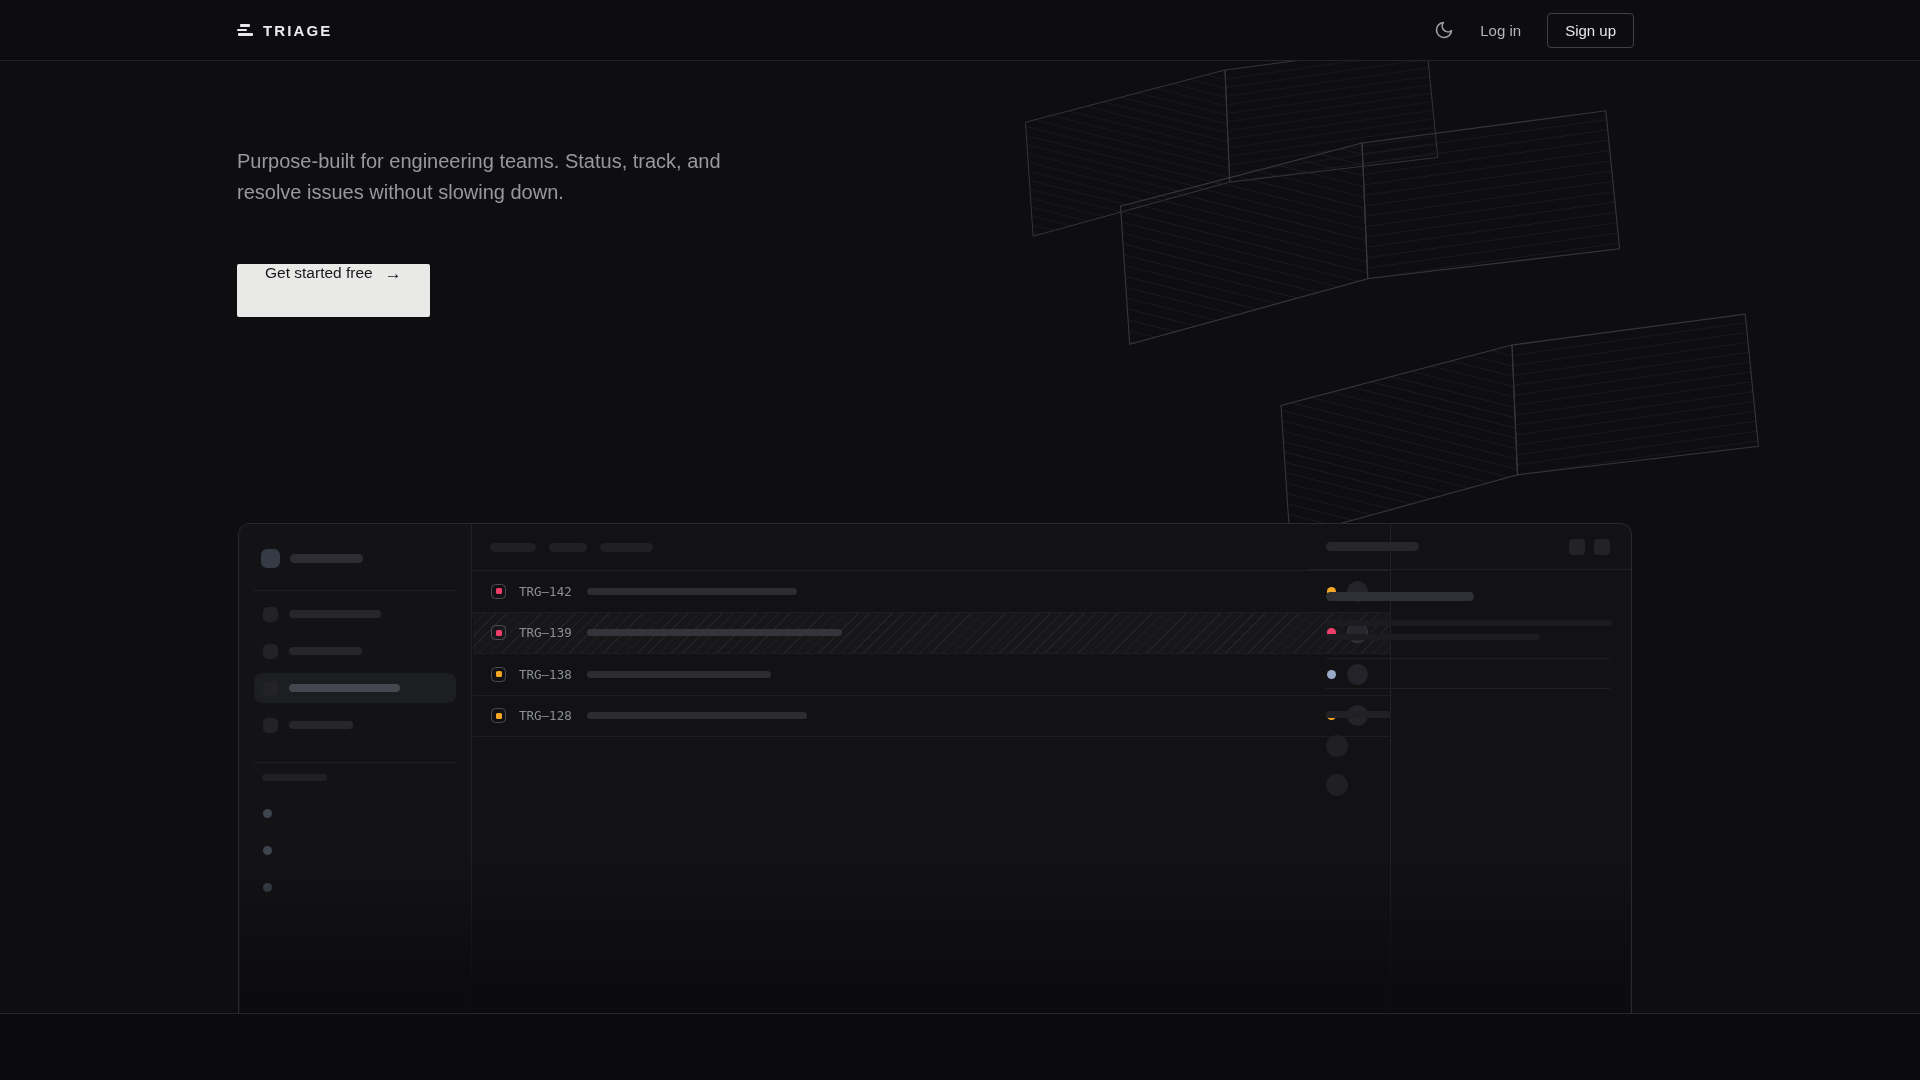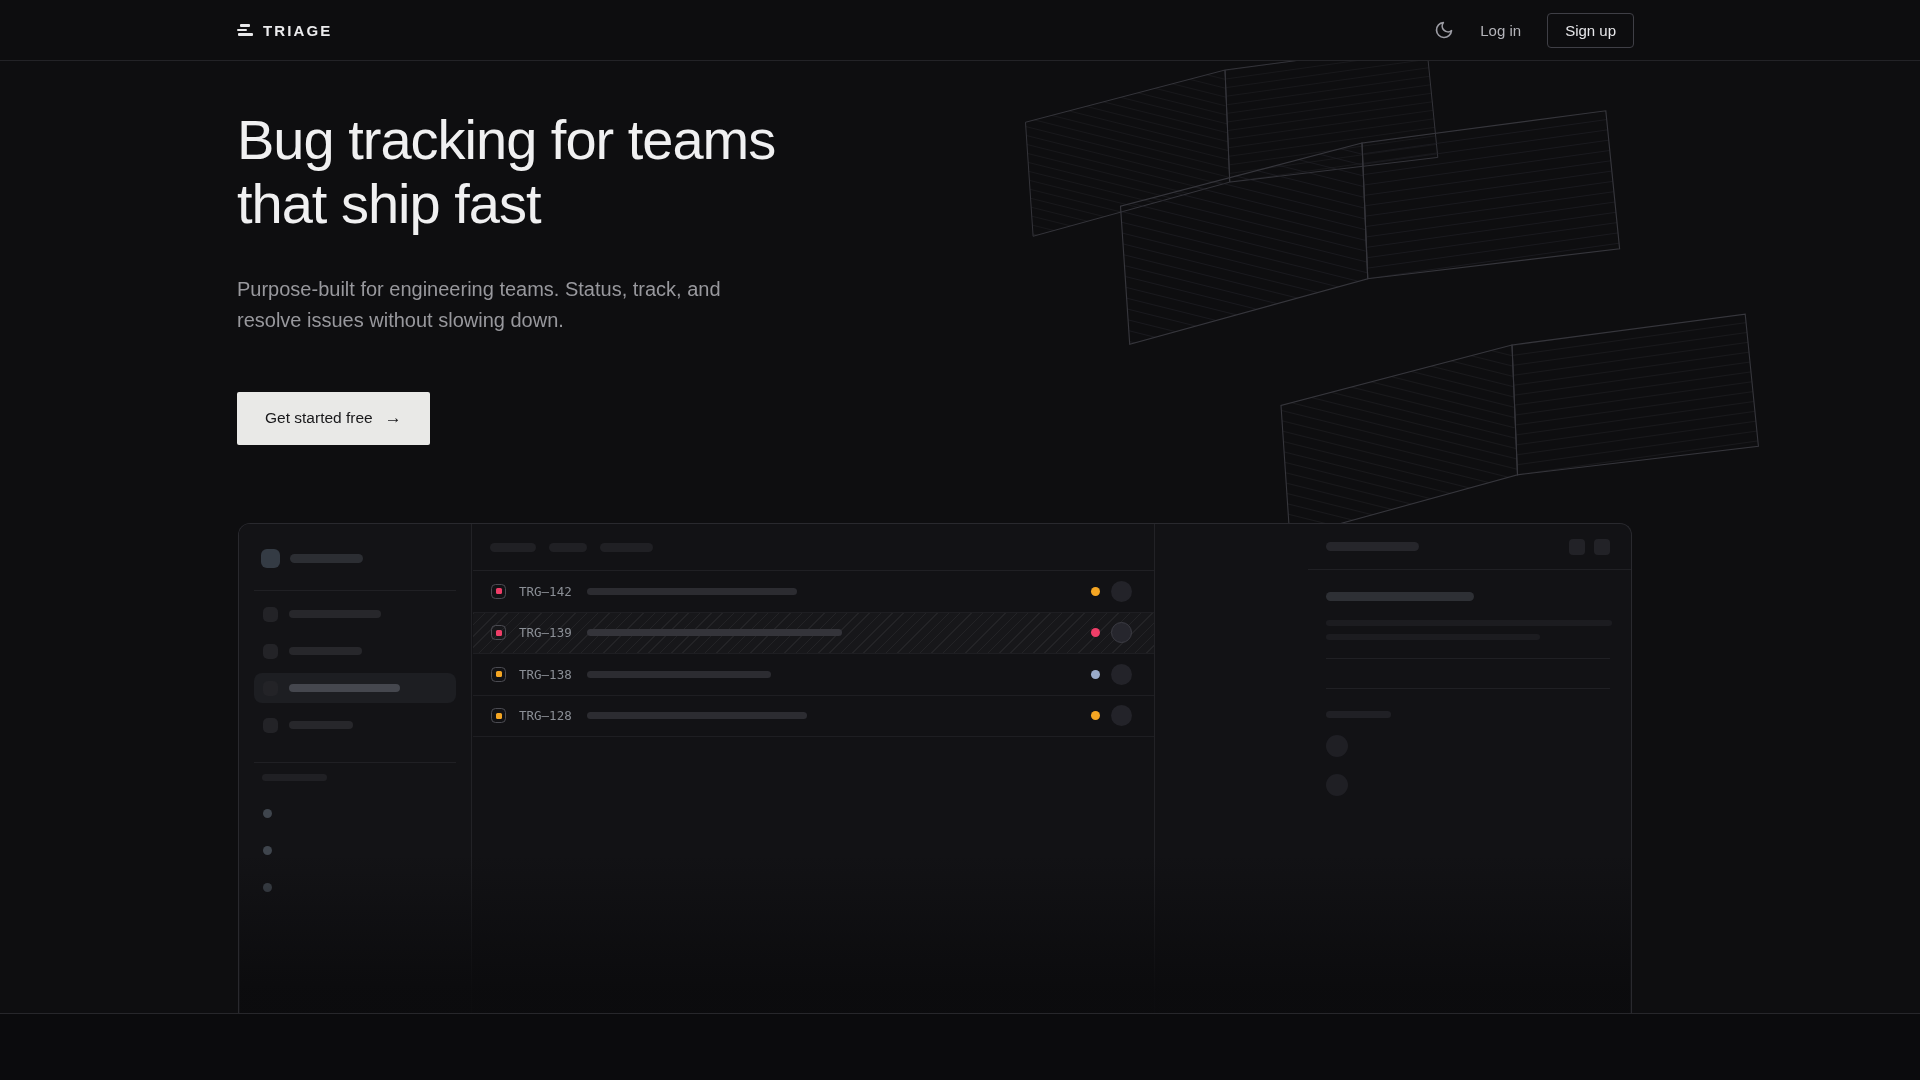--- a/index.html
+++ b/index.html
@@ -37,33 +37,33 @@
   .hero h1 {
     font-size:56px; line-height:1.14; font-weight:500; letter-spacing:-1px; color:#f0f0f1;
   }
   .hero .sub {
     margin-top:38px; font-size:20px; line-height:1.55; color:#98989d; max-width:485px;
   }
   .cta {
     margin-top:56px; height:53px; padding:0 28px;
     background:#e9e9e7; color:#18181a; border:none; border-radius:2px;
     font-size:15.5px; font-weight:500; font-family:"Liberation Sans", sans-serif;
-    display:inline-flex; align-items:center; gap:12px; cursor:pointer;
+    display:inline-flex; align-items:flex-start; gap:12px; cursor:pointer;
   }
   .cta .arrow { font-size:17px; }
   
   .deco { position:absolute; left:990px; top:55px; z-index:5; pointer-events:none; }
   
   .mockup {
     position:absolute; left:238px; top:523px; width:1394px; height:491px;
     background:#121215; border:1px solid #29292e; border-bottom:none;
     border-radius:12px 12px 0 0; z-index:10; overflow:hidden;
   }
   .col-sidebar { position:absolute; left:0; top:0; width:233px; height:100%; border-right:1px solid #222226; background:#131316; }
-  .col-main    { position:absolute; left:234px; top:0; width:682px; height:100%; border-right:1px solid #222226; }
+  .col-main    { position:absolute; left:234px; top:0; width:918px; height:100%; border-right:1px solid #222226; }
   .col-detail  { position:absolute; left:1069px; top:0; right:0; height:100%; }
   .skel { background:#27272b; border-radius:99px; display:inline-block; }
   
   .ws-row { display:flex; align-items:center; gap:10px; margin:25px 0 0 22px; }
   .ws-icon { width:19px; height:19px; border-radius:6px; background:#343b44; }
   .ws-bar { width:73px; height:9px; background:#2c2e33; }
   .sb-div { height:1px; background:#202024; margin:22px 15px 0 15px; }
   .sb-items { margin-top:8px; }
   .sb-item { display:flex; align-items:center; gap:11px; height:30px; margin:7px 15px 0 15px; padding-left:9px; border-radius:8px; cursor:pointer; }
   .sb-item .sb-icon { width:15px; height:15px; border-radius:5px; background:#232327; }
@@ -156,24 +156,20 @@
     <path d="M0,0 L-210,55 L-202,175 L5,118 Z" fill="url(#hlA)" stroke="#36363c" stroke-width="1"></path>
     <path d="M0,0 L212,-28 L224,92 L5,118 Z" fill="url(#hlB)" stroke="#36363c" stroke-width="1"></path>
   </g>
   <g transform="translate(522,290) scale(1.1)">
     <path d="M0,0 L-210,55 L-202,175 L5,118 Z" fill="url(#hlA)" stroke="#36363c" stroke-width="1"></path>
     <path d="M0,0 L212,-28 L224,92 L5,118 Z" fill="url(#hlB)" stroke="#36363c" stroke-width="1"></path>
   </g>
 </svg>
 
 <div class="hero">
-  <h1>
-    <span>Bug tracking for teams</span><br>
-    <span>that ship fast</span>
-  </h1>
   <p class="sub">Purpose-built for engineering teams. Status, track, and resolve issues without slowing down.</p>
   <button class="cta">
     <span>Get started free</span>
     <span class="arrow">→</span>
   </button>
 </div>
 
 <div class="mockup">
 
   <div class="col-sidebar">

